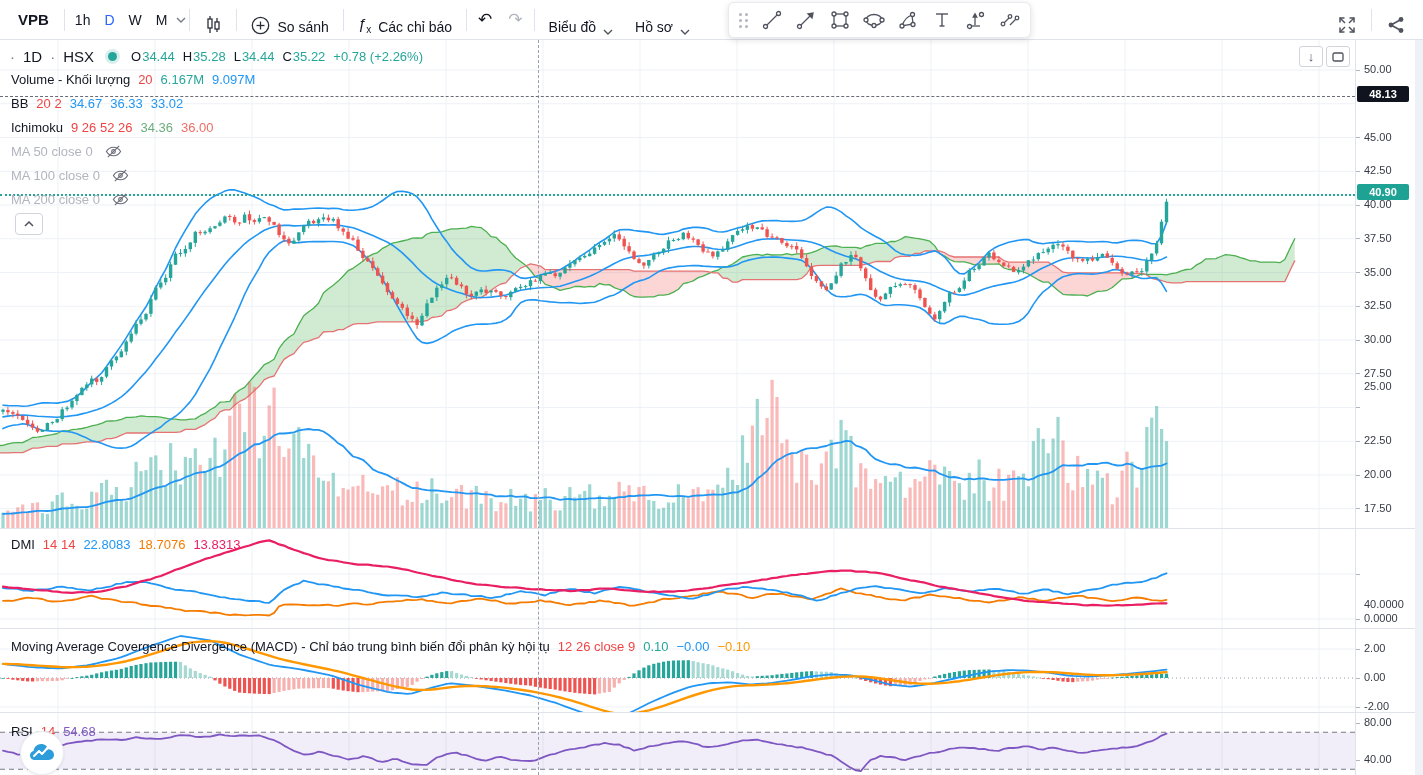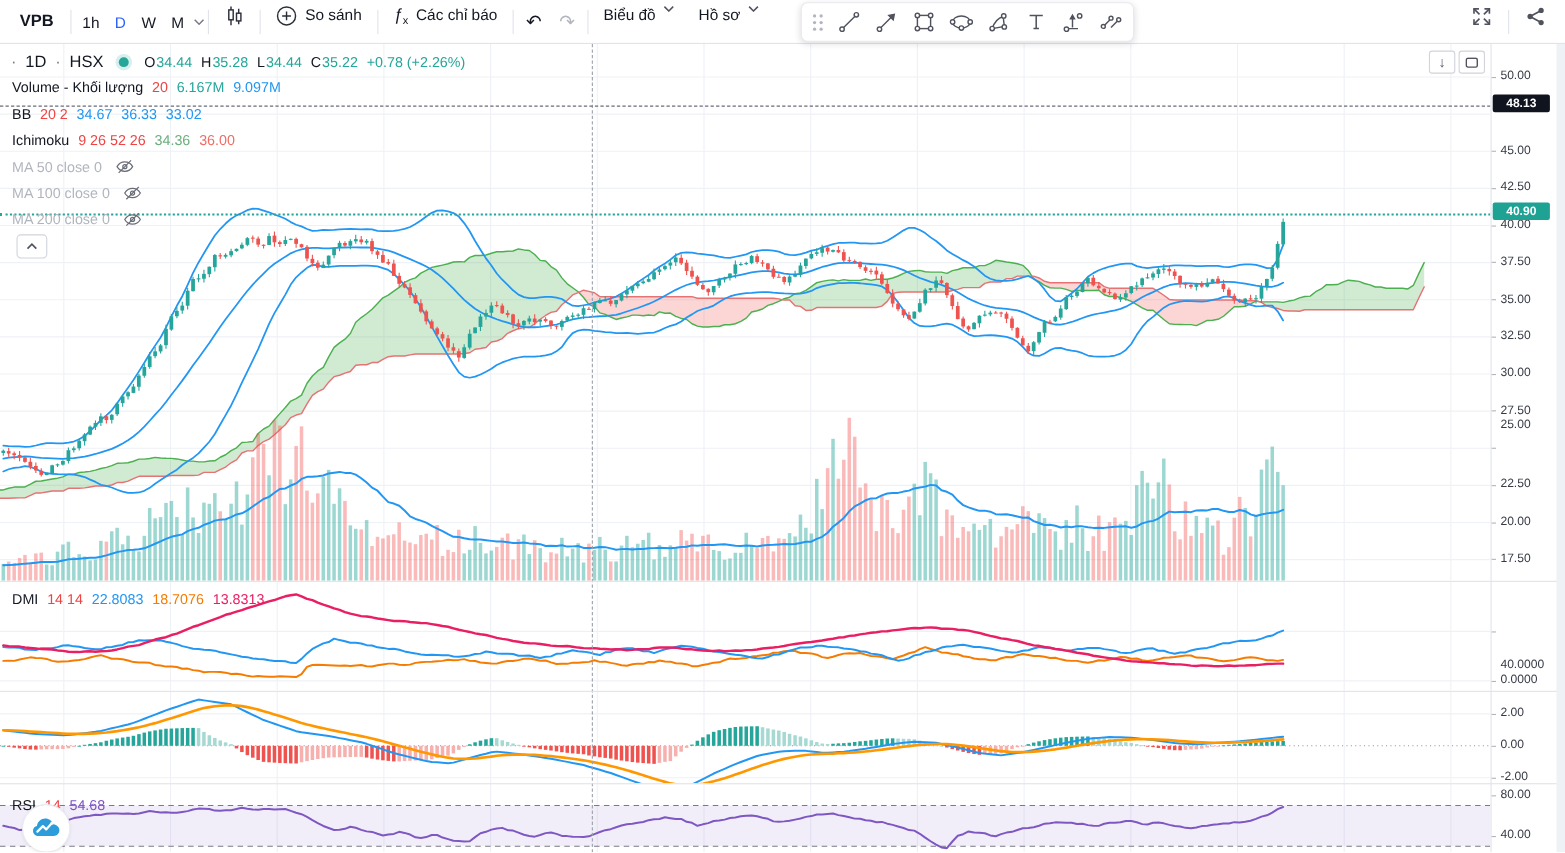--- a/index.html
+++ b/index.html
@@ -1,19 +1,19 @@
 <!DOCTYPE html>
 <html><head>
 <meta charset="utf-8">
 <style>
 *{box-sizing:border-box;margin:0;padding:0}
 html,body{width:1423px;height:775px;overflow:hidden}
 body{font-family:"Liberation Sans","DejaVu Sans",sans-serif;background:#fff;color:#131722;position:relative}
 .topbar{height:40px;display:flex;align-items:center;padding:0 6px;border-bottom:1px solid #e0e3eb;background:#fff;position:relative;z-index:40}
-.tb-btn{display:flex;align-items:flex-start;gap:7px;padding:0 11px;height:30px;font-size:14px;color:#131722;cursor:pointer;border-radius:4px;background:none;border:none;font-family:inherit}
+.tb-btn{display:flex;align-items:flex-end;gap:7px;padding:0 11px;height:30px;font-size:14px;color:#131722;cursor:pointer;border-radius:4px;background:none;border:none;font-family:inherit}
 .ticker{font-weight:700;font-size:15px;padding:0 12px}
 .iv{padding:0 7px;font-size:14px;color:#131722;cursor:pointer}
 .iv.active{color:#2962ff}
 .vsep{width:1px;height:22px;background:#e0e3eb;margin:0 3px;flex:none}
 .chev{display:inline-flex;margin-left:2px}
 .fx{font-style:italic;font-weight:400;font-size:15px}
 .fx sub{font-size:10px;font-style:normal}
 .undo{font-size:17px;color:#131722;padding:0 8px;background:none;border:none;cursor:pointer}
 .undo.disabled{color:#b2b5be}
 .float-tb{position:absolute;left:728px;top:2px;height:36px;background:#fff;border:1px solid #e8eaf0;border-radius:6px;box-shadow:0 2px 6px rgba(42,46,57,.14);display:flex;align-items:center;padding:0 3px;z-index:50}
@@ -1374,20 +1374,27 @@
       </svg>
     </button>
 
   <div class="legend" style="top:495px">
     <span class="lg-label">DMI</span>
     <span class="lg-param">14 14</span>
     <span class="c-blue">22.8083</span>
     <span class="c-orange">18.7076</span>
     <span class="c-pink">13.8313</span>
   </div>
+  <div class="legend" style="top:597px">
+    <span class="lg-label">Moving Average Covergence Divergence (MACD) - Chỉ báo trung bình biến đổi phân kỳ hội tụ</span>
+    <span class="lg-param">12 26 close 9</span>
+    <span class="c-teal">0.10</span>
+    <span class="c-blue">−0.00</span>
+    <span class="c-orn2">−0.10</span>
+  </div>
   <div class="legend" style="top:682px">
     <span class="lg-label">RSI</span>
     <span class="lg-param">14</span>
     <span class="c-purple">54.68</span>
   </div>
 
   <button class="mini-btn" style="left:1299px">
       <span>↓</span>
     </button>
   <button class="mini-btn" style="left:1326px">

